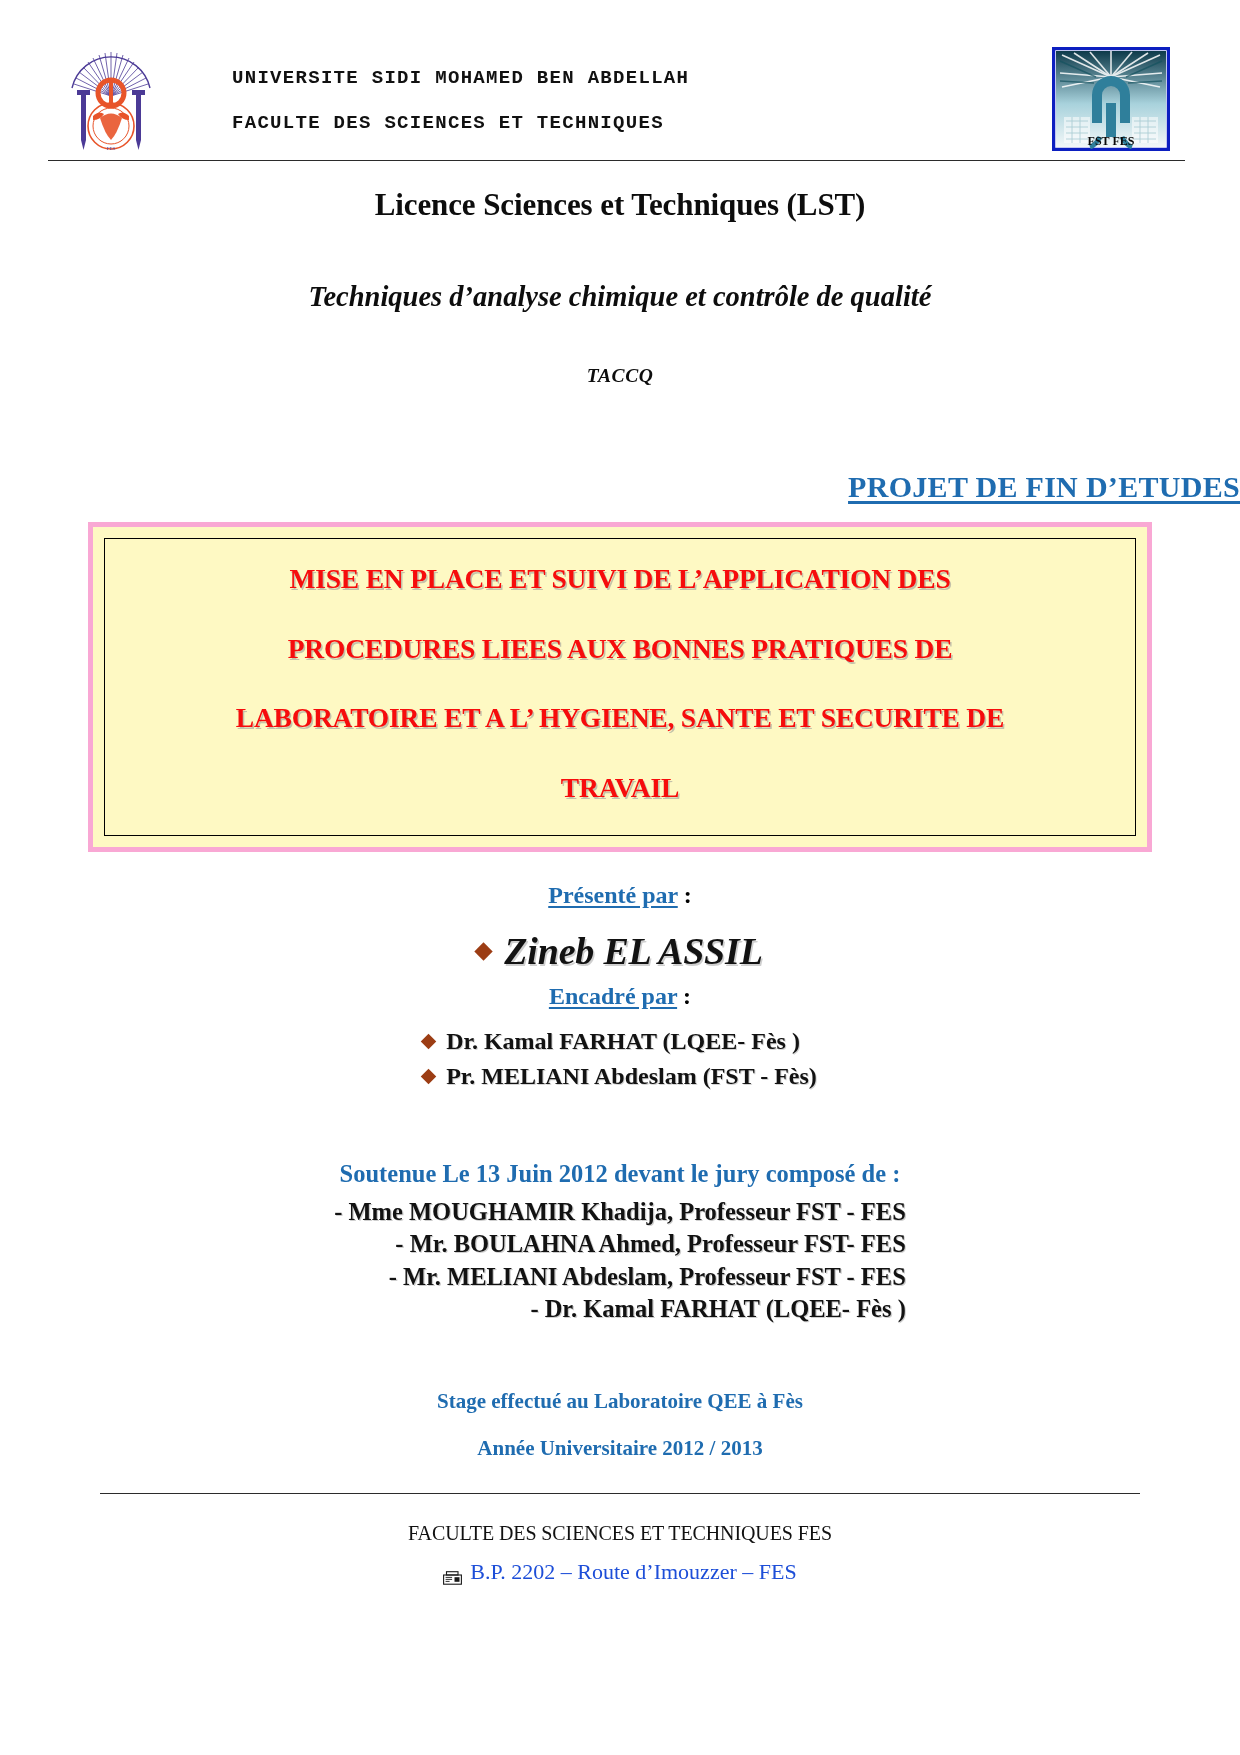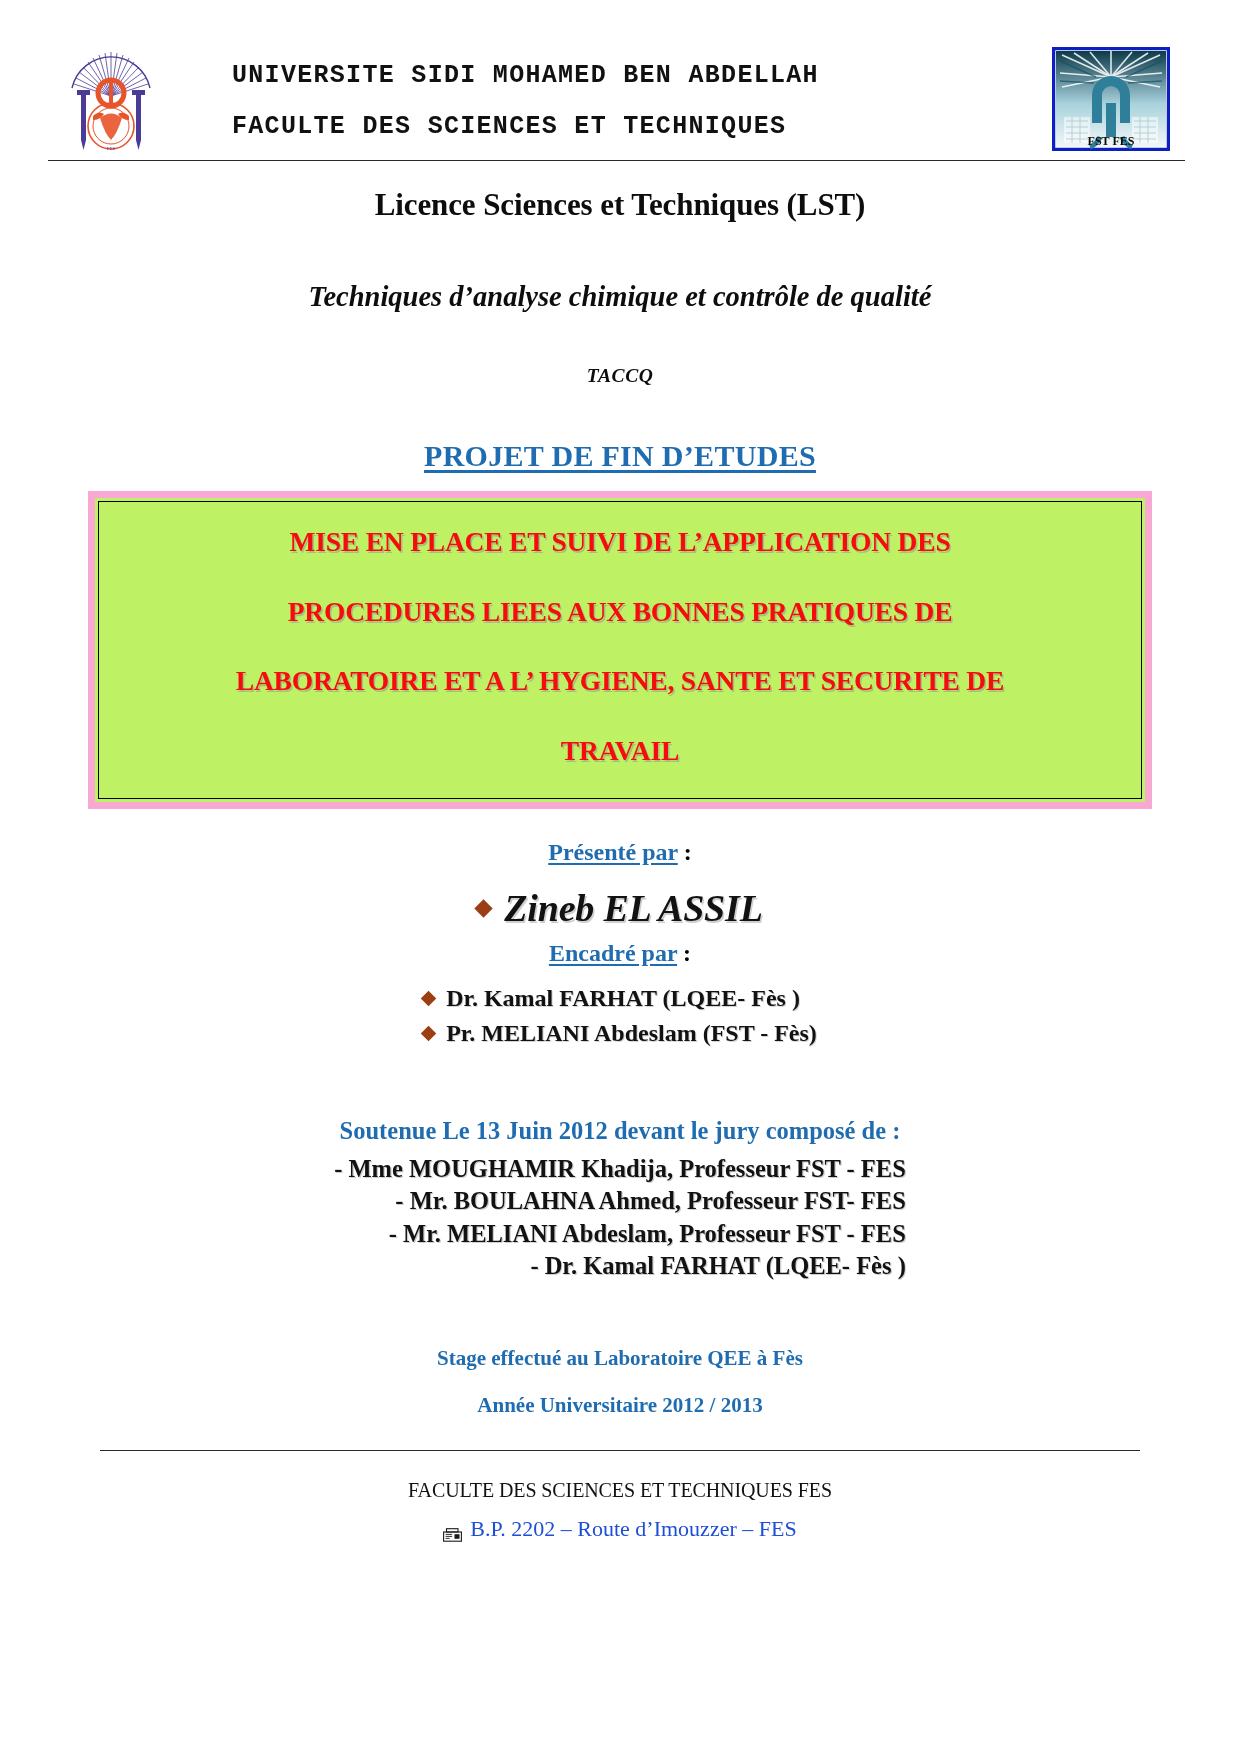--- a/index.html
+++ b/index.html
@@ -45,21 +45,21 @@
     margin-left: auto;
   }
   .header-titles {
     flex: 1 1 auto;
     padding-left: 72px;
     padding-top: 4px;
   }
   .header-line {
     font-family: "Liberation Mono", "DejaVu Sans Mono", monospace;
     font-weight: bold;
-    font-size: 25px;
+    font-size: 19px;
     letter-spacing: 1.3px;
     color: #111111;
     white-space: nowrap;
     line-height: 1.0;
   }
   .header-line.l1 { margin-bottom: 26px; }
 
   .header-rule {
     margin: 10px 55px 0 48px;
     border: 0;
@@ -91,39 +91,39 @@
     font-weight: bold;
     font-style: italic;
     font-size: 19.5px;
     color: #0d0d0d;
     margin-top: 52px;
     letter-spacing: 0.5px;
   }
 
   
   .pfe-heading {
-    text-align: center;
-    margin-top: 52px;
+    text-align: right;
+    margin-top: 83px;
   }
   .pfe-heading span {
     font-family: "Liberation Serif", serif;
     font-weight: bold;
     font-size: 30px;
     color: #1f6cb0;
     text-decoration: underline;
     text-underline-offset: 4px;
     letter-spacing: 0.3px;
   }
 
   
   .title-box-outer {
     margin: 18px 88px 0 88px;
-    border: 7px solid #f9a8d4;
-    padding: 3px;
-    background: #bef264;
+    border: 5px solid #f9a8d4;
+    padding: 11px;
+    background: #fef9c3;
   }
   .title-box-inner {
     border: 1.6px solid #000000;
     padding: 26px 18px 30px 18px;
   }
   .title-line {
     font-family: "Liberation Serif", serif;
     font-weight: bold;
     font-size: 27.5px;
     color: #f60c0c;

